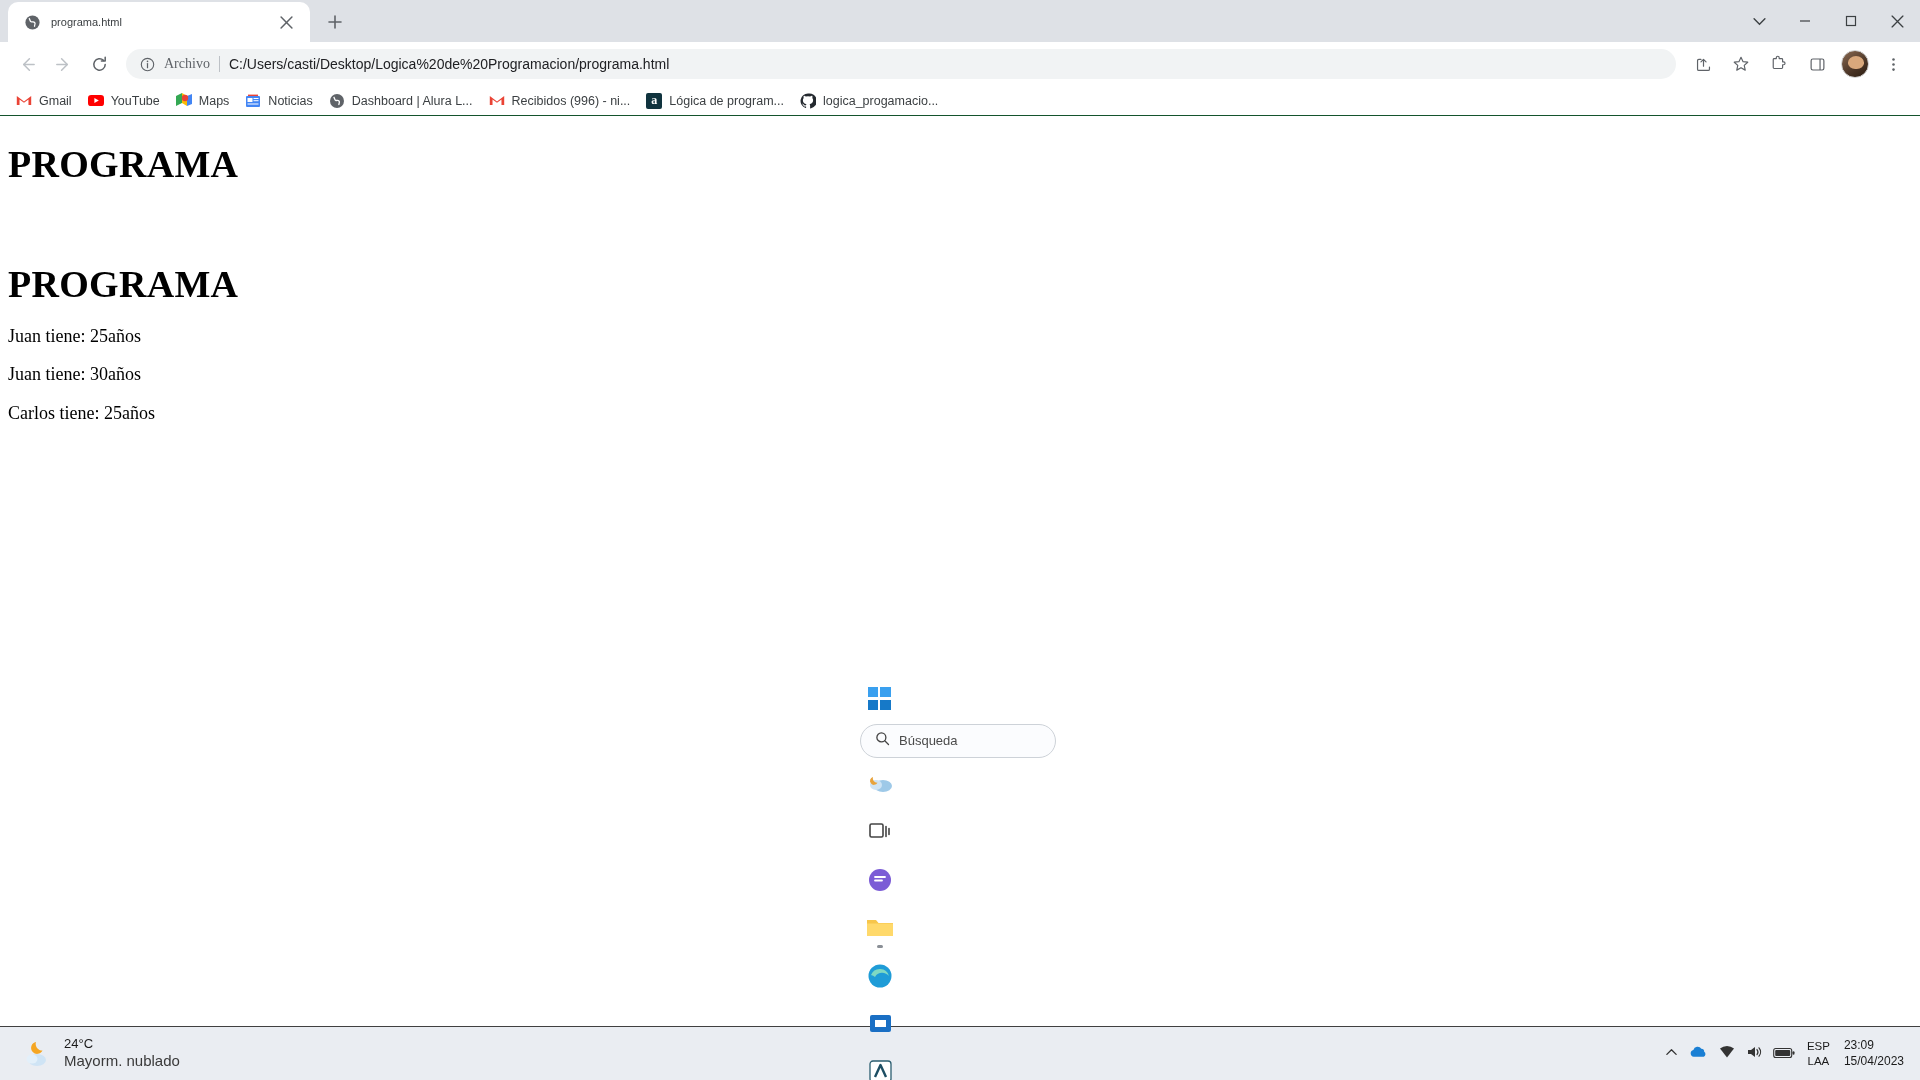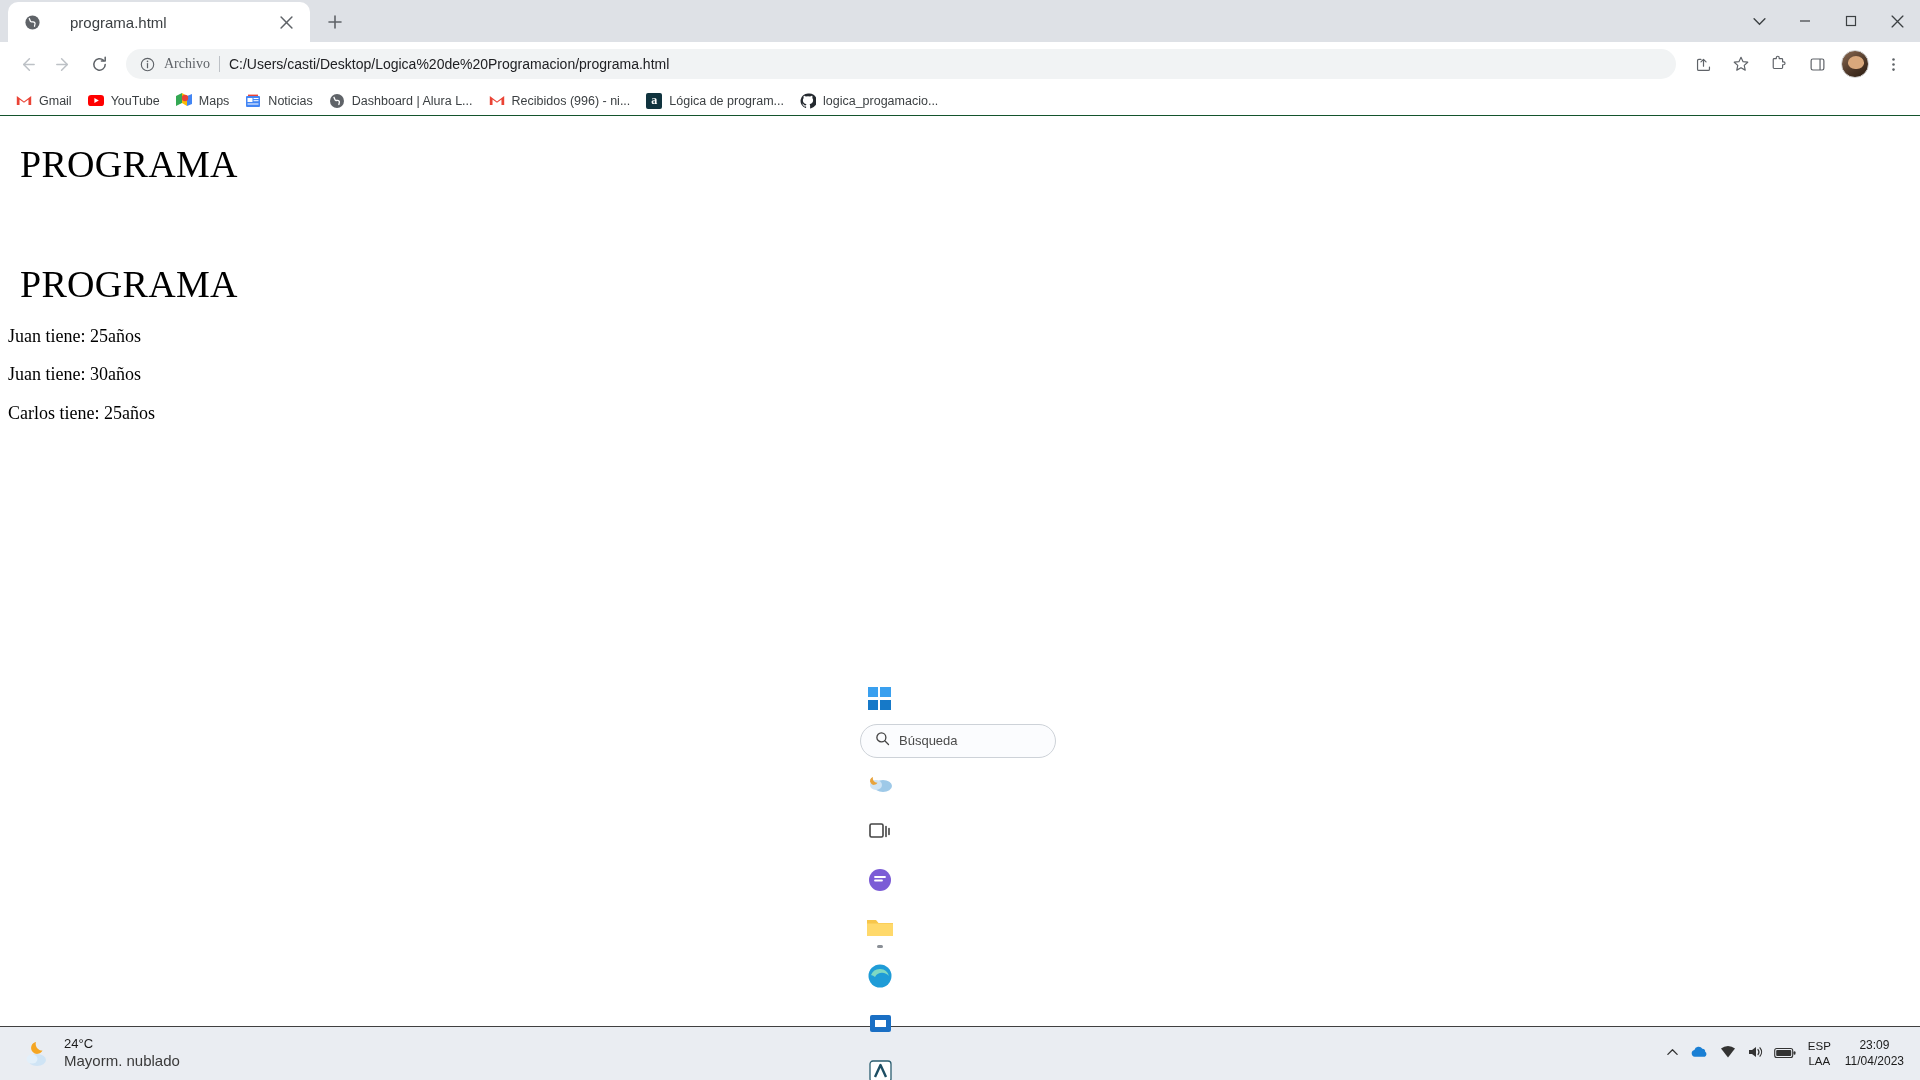--- a/index.html
+++ b/index.html
@@ -34,23 +34,23 @@
     padding: 0 12px 0 14px;
     position: relative;
   }
   .tab-favicon {
     width: 20px; height: 20px;
     flex: 0 0 20px;
     display: flex; align-items: center; justify-content: center;
   }
   .tab-title {
     flex: 1 1 auto;
-    font-size: 15px;
+    font-size: 11px;
     color: #3c4043;
-    margin-left: 28px;
+    margin-left: 9px;
     white-space: nowrap; overflow: hidden; text-overflow: ellipsis;
   }
   .tab-close {
     width: 24px; height: 24px;
     flex: 0 0 24px;
     display: flex; align-items: center; justify-content: center;
     border-radius: 50%;
     color: #5f6368;
   }
   .newtab {
@@ -163,22 +163,22 @@
   .page {
     background: #ffffff;
     height: 875px;
     padding: 8px;
     overflow: hidden;
     font-family: "Liberation Serif", serif;
     color: #000000;
   }
   .page h1 {
     font-size: 38px;
-    font-weight: normal;
-    margin: 20px 0 20px 12px;
+    font-weight: bold;
+    margin: 20px 0 20px 0;
     line-height: 1.1;
     letter-spacing: 0.3px;
   }
   .page h1.second { margin-top: 78px; }
   .page p {
     font-size: 18px;
     margin: 18px 0;
     line-height: 1.15;
   }
 
@@ -257,21 +257,21 @@
     margin-left: auto;
   }
   .tray-icons { display: flex; align-items: center; gap: 11px; }
   .lang {
     font-size: 11.5px; line-height: 1.25;
     color: #1b1b1b; text-align: center;
     padding: 0 4px;
   }
   .clock {
     font-size: 12px; line-height: 1.3;
-    color: #1b1b1b; text-align: center;
+    color: #1b1b1b; text-align: left;
     padding-left: 2px;
   }
 </style>
 </head>
 <body>
 
 <div id="browser">
 
   <div class="tabstrip">
     <div class="tab">
@@ -633,16 +633,16 @@
             <rect x="19.5" y="4.2" width="2" height="3.6" rx="1" fill="#333"></rect>
           </svg>
       </span>
     </span>
     <span class="lang">
       <div>ESP</div>
       <div>LAA</div>
     </span>
     <span class="clock">
       <div>23:09</div>
-      <div>11/04/2023</div>
+      <div>15/04/2023</div>
     </span>
   </div>
 </div>
 
 </body></html>

